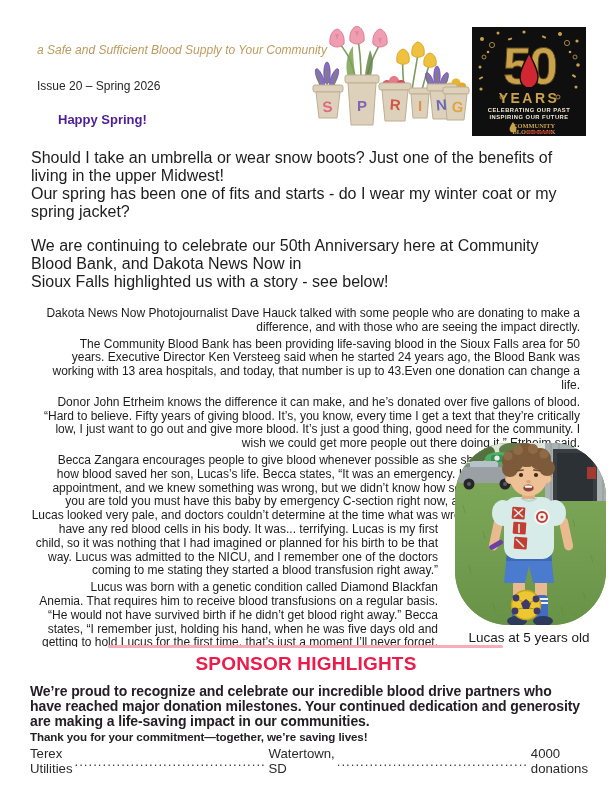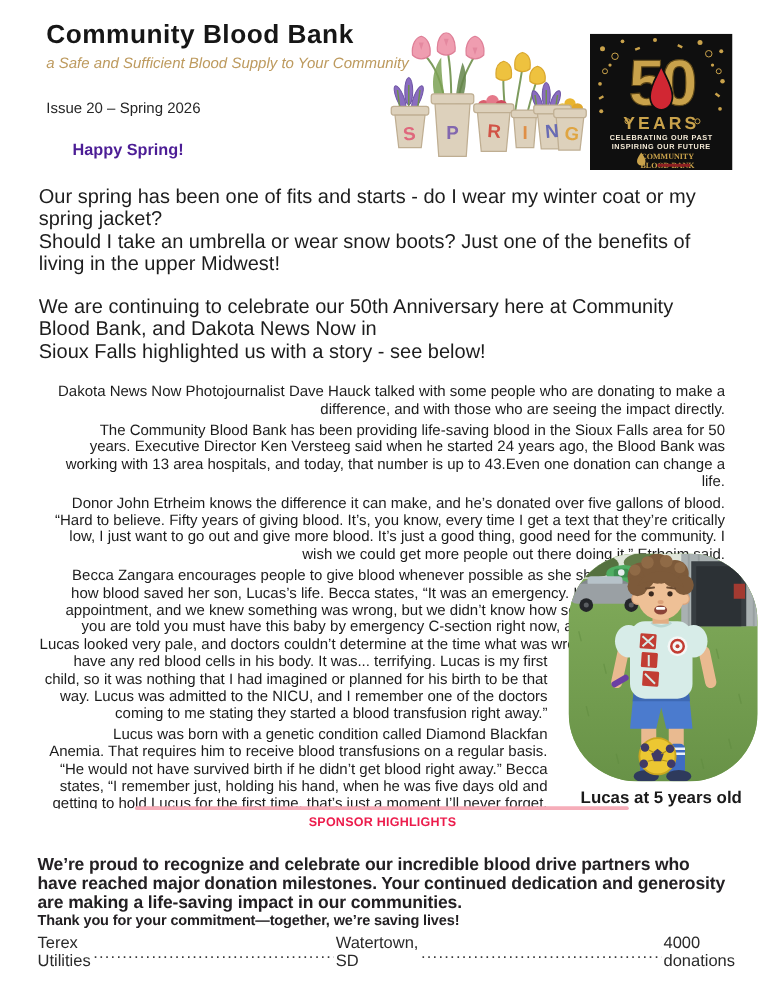--- a/index.html
+++ b/index.html
@@ -24,43 +24,42 @@
   .sp{margin:0 0 3px 0; font-size:12px; line-height:13.8px; text-indent:15px;
       color:#1c1c1c; text-align:right;}
   .photo-spacer{float:right; width:136px; height:260px;
       shape-outside:inset(71px 0 0 0); margin-left:6px;}
 
   
   .lucas-photo{position:absolute; left:455px; top:443px; width:151px; height:182px;
       border-radius:54px; overflow:hidden; background:#76a152;}
   .lucas-photo svg{display:block;}
   .photo-caption{position:absolute; left:446px; top:630px; width:166px; text-align:center;
-      font-size:13.5px; font-weight:bold; color:#1a1a1a;}
+      font-size:13.5px; font-weight:normal; color:#1a1a1a;}
 
   
   .divider-pink{position:absolute; left:108px; top:645px; width:395px; height:3px;
       background:#f6adb9; border-radius:2px;}
   .sponsor-heading{position:absolute; left:0; top:653px; width:612px; text-align:center;
-      font-size:10px; font-weight:bold; letter-spacing:.2px; color:#ec1b4b;}
+      font-size:19px; font-weight:bold; letter-spacing:.2px; color:#ec1b4b;}
   .sponsor-intro{position:absolute; left:30px; top:684px; width:552px;
       font-size:14px; font-weight:bold; line-height:15.2px; color:#232023; letter-spacing:-.1px;}
   .sponsor-thanks{position:absolute; left:30px; top:730px; width:552px;
       font-size:11.6px; font-weight:bold; color:#232023; letter-spacing:-.1px;}
   .donor-row{position:absolute; left:30px; top:746px; width:558px;
       display:flex; align-items:center; font-size:13.2px; color:#2a2a2a;}
   .donor-row .leader{flex:1 1 auto; overflow:hidden; white-space:nowrap;
       margin:0 2px; letter-spacing:1px; color:#3a3a3a;}
   .donor-row .leader::after{content:"......................................................................................................";}
 </style>
 </head>
 <body>
 
 <div class="page">
 
-  <div class="nl-title">Community Blood Bank</div>
   <div class="nl-tagline">
     <div>a Safe and Sufficient Blood Supply to Your Community</div>
   </div>
   <div class="nl-issue">Issue 20 – Spring 2026</div>
 
   <div class="spring-art">
     <svg width="164" height="106" viewBox="0 0 164 106" xmlns="http://www.w3.org/2000/svg">
 
       <g stroke="#6f914c" stroke-width="1.6" fill="none" opacity="0.9">
         <path d="M50,56 C46,32 38,22 31,15"></path>
@@ -189,22 +188,22 @@
       <text x="62" y="107" font-family="Liberation Serif, serif" font-weight="bold" font-size="6.4" text-anchor="middle" fill="#c9a24b">BLOOD BANK</text>
       <rect x="54" y="104" width="26" height="2.4" fill="#8d1f22"></rect>
     </svg>
   </div>
 
   <div class="greeting">Happy Spring!</div>
 
   <div class="story">
     <p class="intro">
       </p>
+      <div>Should I take an umbrella or wear snow boots? Just one of the benefits of living in the upper Midwest!</div>
       <div>Our spring has been one of fits and starts - do I wear my winter coat or my spring jacket?</div>
-      <div>Should I take an umbrella or wear snow boots? Just one of the benefits of living in the upper Midwest!</div>
     <p></p>
     <p class="intro">
       </p>
       <div>We are continuing to celebrate our 50th Anniversary here at Community Blood Bank, and Dakota News Now in</div>
       <div>Sioux Falls highlighted us with a story - see below!</div>
     <p></p>
     <p class="sp">Dakota News Now Photojournalist Dave Hauck talked with some people who are donating to make a difference, and with those who are seeing the impact directly.</p>
     <p class="sp">The Community Blood Bank has been providing life-saving blood in the Sioux Falls area for 50 years. Executive Director Ken Versteeg said when he started 24 years ago, the Blood Bank was working with 13 area hospitals, and today, that number is up to 43.Even one donation can change a life.</p>
     <p class="sp">Donor John Etrheim knows the difference it can make, and he’s donated over five gallons of blood. “Hard to believe. Fifty years of giving blood. It’s, you know, every time I get a text that they’re critically low, I just want to go out and give more blood. It’s just a good thing, good need for the community. I wish we could get more people out there doing it,” Etrheim said.</p>
     <p class="sp"><span class="photo-spacer"></span><span>Becca Zangara encourages people to give blood whenever possible as she shares her story about how blood saved her son, Lucas’s life. Becca states, “It was an emergency. I went in for my normal appointment, and we knew something was wrong, but we didn’t know how serious it was, and when you are told you must have this baby by emergency C-section right now, and he’s not breathing... Lucas looked very pale, and doctors couldn’t determine at the time what was wrong other than he didn’t have any red blood cells in his body. It was... terrifying. Lucas is my first child, so it was nothing that I had imagined or planned for his birth to be that way. Lucus was admitted to the NICU, and I remember one of the doctors coming to me stating they started a blood transfusion right away.”</span></p>

